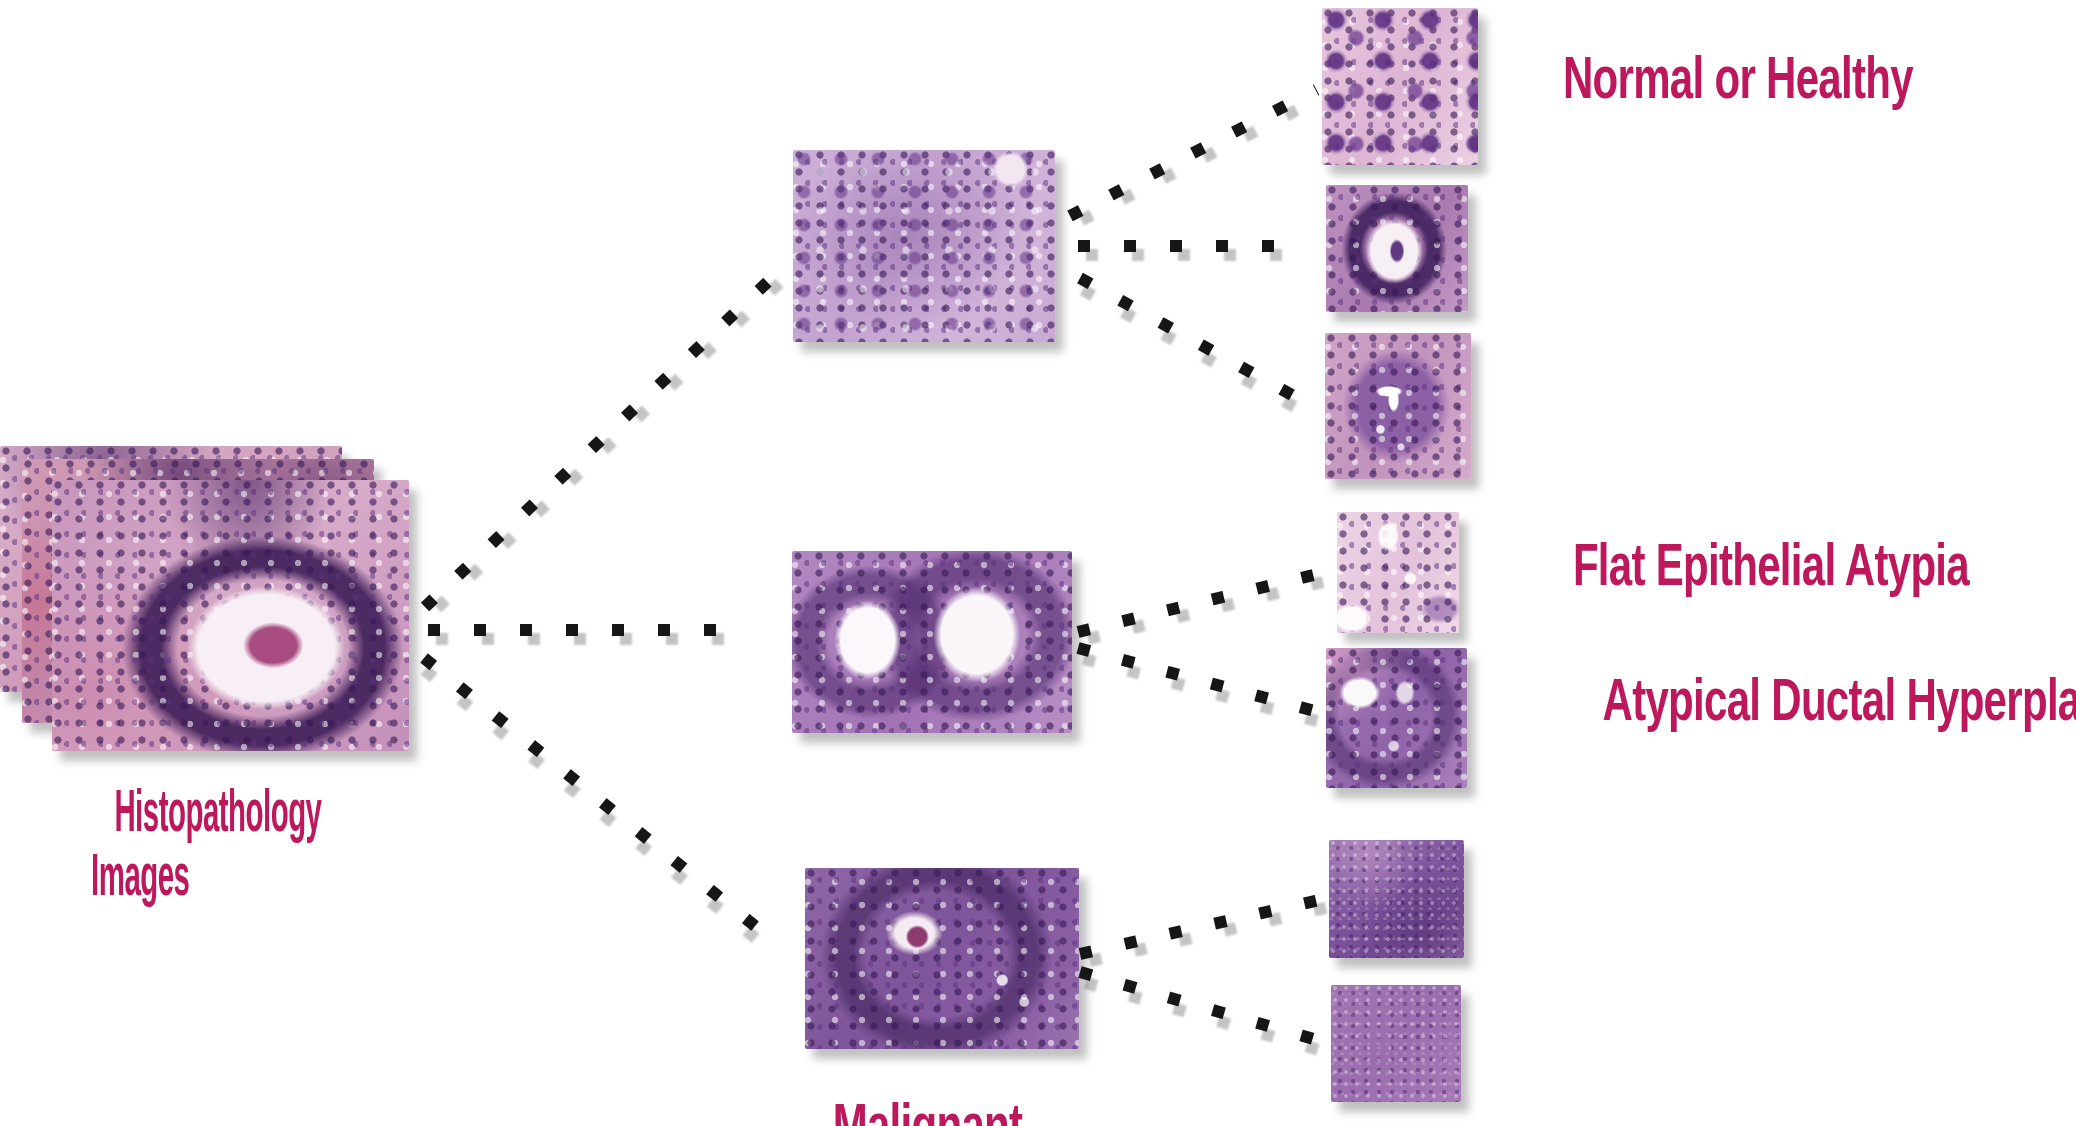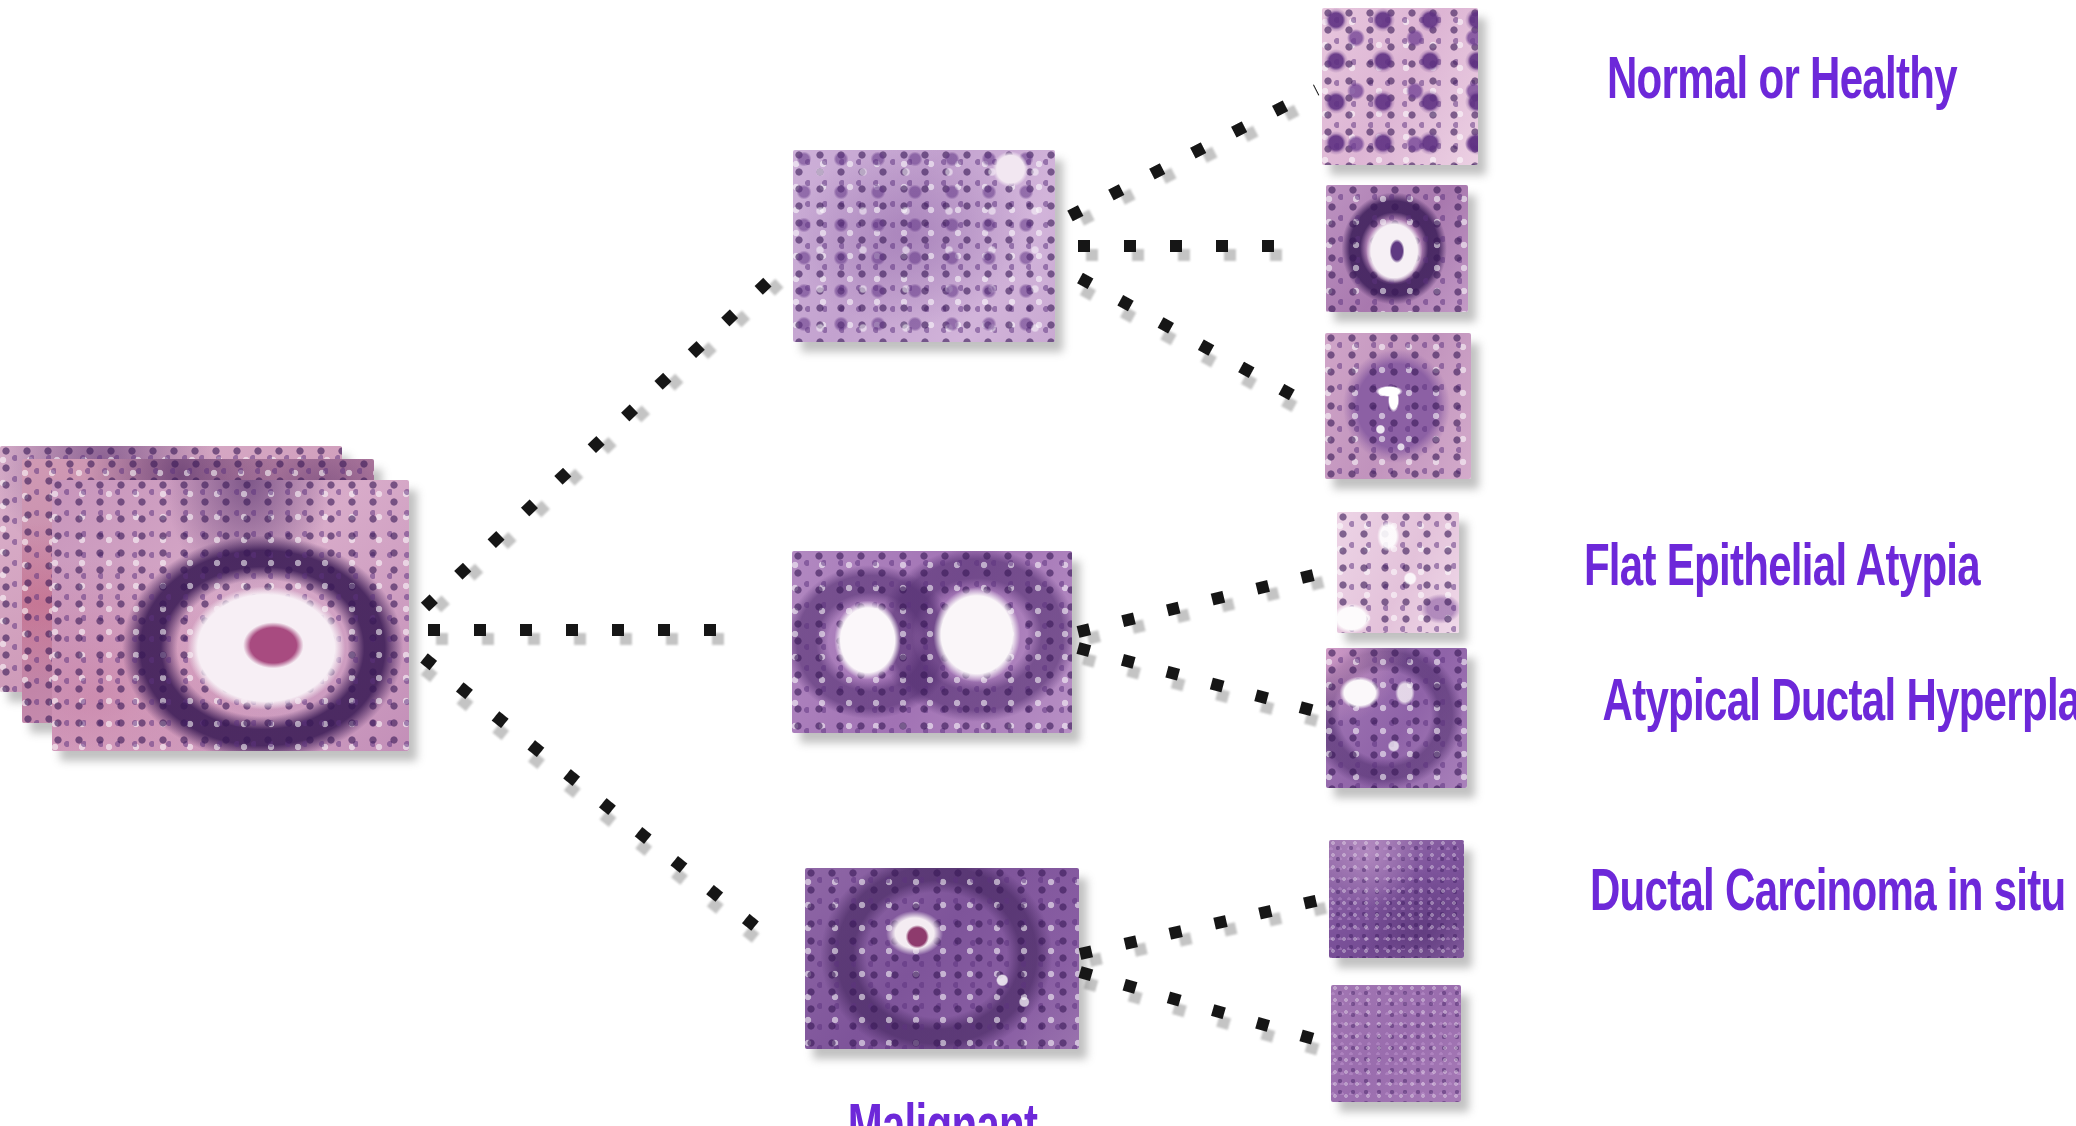--- a/index.html
+++ b/index.html
@@ -1,22 +1,22 @@
 <!DOCTYPE html>
 <html><head>
 <meta charset="utf-8">
 <style>
   html,body{margin:0;padding:0;background:#fff;}
   body{width:2076px;height:1126px;position:relative;overflow:hidden;
        font-family:"Liberation Sans",sans-serif;}
   #stage{position:absolute;inset:0;}
 
   
-  .lbl{position:absolute;color:#6d28d9;font-weight:bold;font-size:60px;line-height:66px;
-       text-align:center;letter-spacing:-1px;}
+  .lbl{position:absolute;color:#be185d;font-weight:bold;font-size:60px;line-height:66px;
+       letter-spacing:-1px;}
   .lbl > span{display:inline-block;transform:scaleX(.7);transform-origin:50% 50%;white-space:nowrap;}
   .lbl .line{display:block;}
   .lbl .line > span{display:inline-block;transform:scaleX(.7);transform-origin:50% 50%;white-space:nowrap;}
 
   
   .dots{position:absolute;height:12px;transform-origin:0 50%;
         background-image:repeating-linear-gradient(90deg,#161616 0 12px,transparent 12px 46px);
         filter:drop-shadow(8px 9px 1px rgba(125,125,125,.45));}
   .c1{left:425px;top:601px;width:504px;transform:rotate(-43.5deg);}
   .c2{left:428px;top:624px;width:320px;}
@@ -153,20 +153,24 @@
         <i class="sp"></i>
       </div>
     <div class="tissue t-root-mid">
         <i class="sp"></i>
       </div>
     <div class="tissue t-root-front">
         <i class="sp"></i>
         <i class="top"></i>
       </div>
   </div>
+  <div class="lbl root-lbl">
+    <span class="line"><span>Histopathology</span></span>
+    <span class="line"><span>Images</span></span>
+  </div>
 
   <div class="dots c1"></div>
   <div class="dots c2"></div>
   <div class="dots c3"></div>
 
   <div class="tissue t-benign">
       <i class="sp"></i>
       <i class="top"></i>
     </div>
 
@@ -220,17 +224,14 @@
 
   <div class="lbl r-lbl r1">
     <span>Normal or Healthy</span>
   </div>
   <div class="lbl r-lbl r4">
     <span>Flat Epithelial Atypia</span>
   </div>
   <div class="lbl r-lbl r5">
     <span>Atypical Ductal Hyperplasia</span>
   </div>
-  <div class="lbl r-lbl r6">
-    <span>Ductal Carcinoma in situ</span>
-  </div>
 
 </div>
 
 </body></html>

